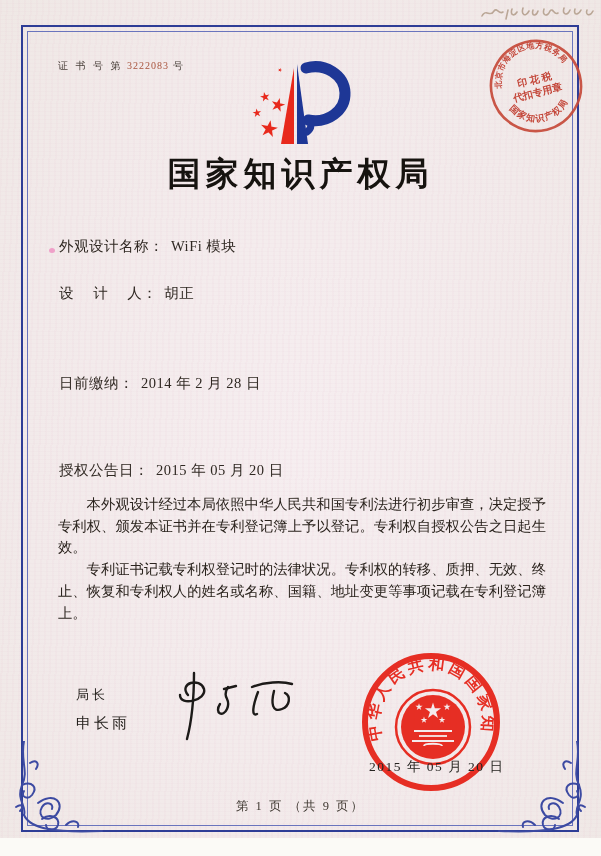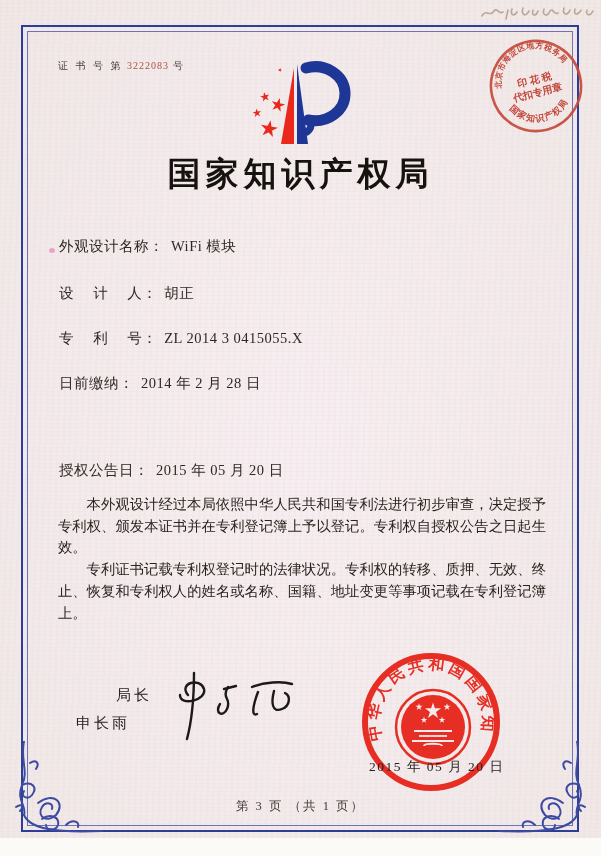--- a/index.html
+++ b/index.html
@@ -16,21 +16,21 @@
   .border-inner{position:absolute;left:4px;top:4px;right:4px;bottom:4px;border:1px solid #6a74bd;}
   .cert-line{position:absolute;left:58px;top:59px;font-size:10px;letter-spacing:2.5px;color:#4a413b;white-space:nowrap;}
   .cert-line .num{color:#a8543c;letter-spacing:1px;padding:0 4px;}
   .logo{position:absolute;left:250px;top:54px;}
   .title{position:absolute;left:0;top:152px;width:601px;text-align:center;font-size:33px;font-weight:bold;letter-spacing:5px;color:#16130f;}
   .field-row{position:absolute;left:59px;font-size:14.5px;color:#2f2822;letter-spacing:.5px;white-space:nowrap;}
   .field-row .lbl{margin-right:7px;}
   .f0{top:237px}.f1{top:284px}.f2{top:329px}.f3{top:374px}.f4{top:424px}.f5{top:461px}
   .body-text{position:absolute;left:58px;top:494px;width:488px;font-size:14.3px;line-height:21.7px;color:#2a231d;text-align:justify;}
   .body-text p{margin:0;text-indent:2em;}
-  .signer-title{position:absolute;left:76px;top:686px;font-size:15px;letter-spacing:3px;color:#221e1a;margin-left:40px;}
+  .signer-title{position:absolute;left:76px;top:686px;font-size:13px;letter-spacing:3px;color:#221e1a;}
   .signer-name{position:absolute;left:76px;top:714px;font-size:15px;letter-spacing:3px;color:#221e1a;}
   .signature{position:absolute;left:158px;top:665px;}
   .footer{position:absolute;left:0;top:798px;width:601px;text-align:center;font-size:12.5px;letter-spacing:2px;color:#3f3831;}
   .issue-seal{position:absolute;left:356px;top:647px;z-index:4;opacity:.96;}
   .seal-date{position:absolute;left:369px;top:758px;font-size:13.5px;letter-spacing:1.5px;color:#262421;white-space:nowrap;z-index:6;}
   .tax-stamp{position:absolute;left:486px;top:36px;transform:rotate(-14deg);opacity:.92;z-index:4;}
   .handwriting{position:absolute;left:478px;top:2px;opacity:.55;}
   .flourish-left{position:absolute;left:8px;top:741px;z-index:3;}
   .flourish-right{position:absolute;left:497px;top:741px;transform:scaleX(-1);z-index:3;}
   .pink-dot{position:absolute;left:49px;top:248px;width:6px;height:5px;border-radius:50%;background:#ef8fc0;opacity:.8;}
@@ -91,21 +91,20 @@
       <textPath href="#taxBottomArc" startOffset="4">国家知识产权局</textPath>
     </text>
   </svg>
 
   <div class="title">国家知识产权局</div>
 
   <div class="pink-dot"></div>
 
   <div class="field-row f0"><span class="lbl">外观设计名称：</span><span class="val">WiFi 模块</span></div>
   <div class="field-row f1"><span class="lbl">设　 计　 人：</span><span class="val">胡正</span></div>
-  <div class="field-row f2"><span class="lbl">专　 利　 号：</span><span class="val">ZL 2014 3 0415055.X</span></div>
   <div class="field-row f3"><span class="lbl">日前缴纳：</span><span class="val">2014 年 2 月 28 日</span></div>
   <div class="field-row f5"><span class="lbl">授权公告日：</span><span class="val">2015 年 05 月 20 日</span></div>
 
   <div class="body-text">
     <p>本外观设计经过本局依照中华人民共和国专利法进行初步审查，决定授予专利权、颁发本证书并在专利登记簿上予以登记。专利权自授权公告之日起生效。</p>
     <p>专利证书记载专利权登记时的法律状况。专利权的转移、质押、无效、终止、恢复和专利权人的姓名或名称、国籍、地址变更等事项记载在专利登记簿上。</p>
   </div>
 
   <div class="signer-title">局长</div>
   <div class="signer-name">申长雨</div>
@@ -167,15 +166,15 @@
       <path d="M16,74 C22,88 48,92 94,90"></path>
       <path d="M30,62 C46,50 58,62 48,74 C40,82 28,76 34,66 C38,60 46,62 44,68"></path>
       <path d="M14,44 C24,40 30,46 24,54 C20,59 12,56 16,50"></path>
       <path d="M34,78 C42,72 52,76 50,84 C48,90 38,90 38,84"></path>
       <path d="M8,66 C14,62 16,66 12,70"></path>
       <path d="M58,84 C64,78 72,80 70,86"></path>
       <path d="M22,22 C28,18 32,22 28,28"></path>
     </g>
   </svg>
 
-  <div class="footer">第 3 页 （共 1 页）</div>
+  <div class="footer">第 1 页 （共 9 页）</div>
 
 </div>
 
 </body></html>

